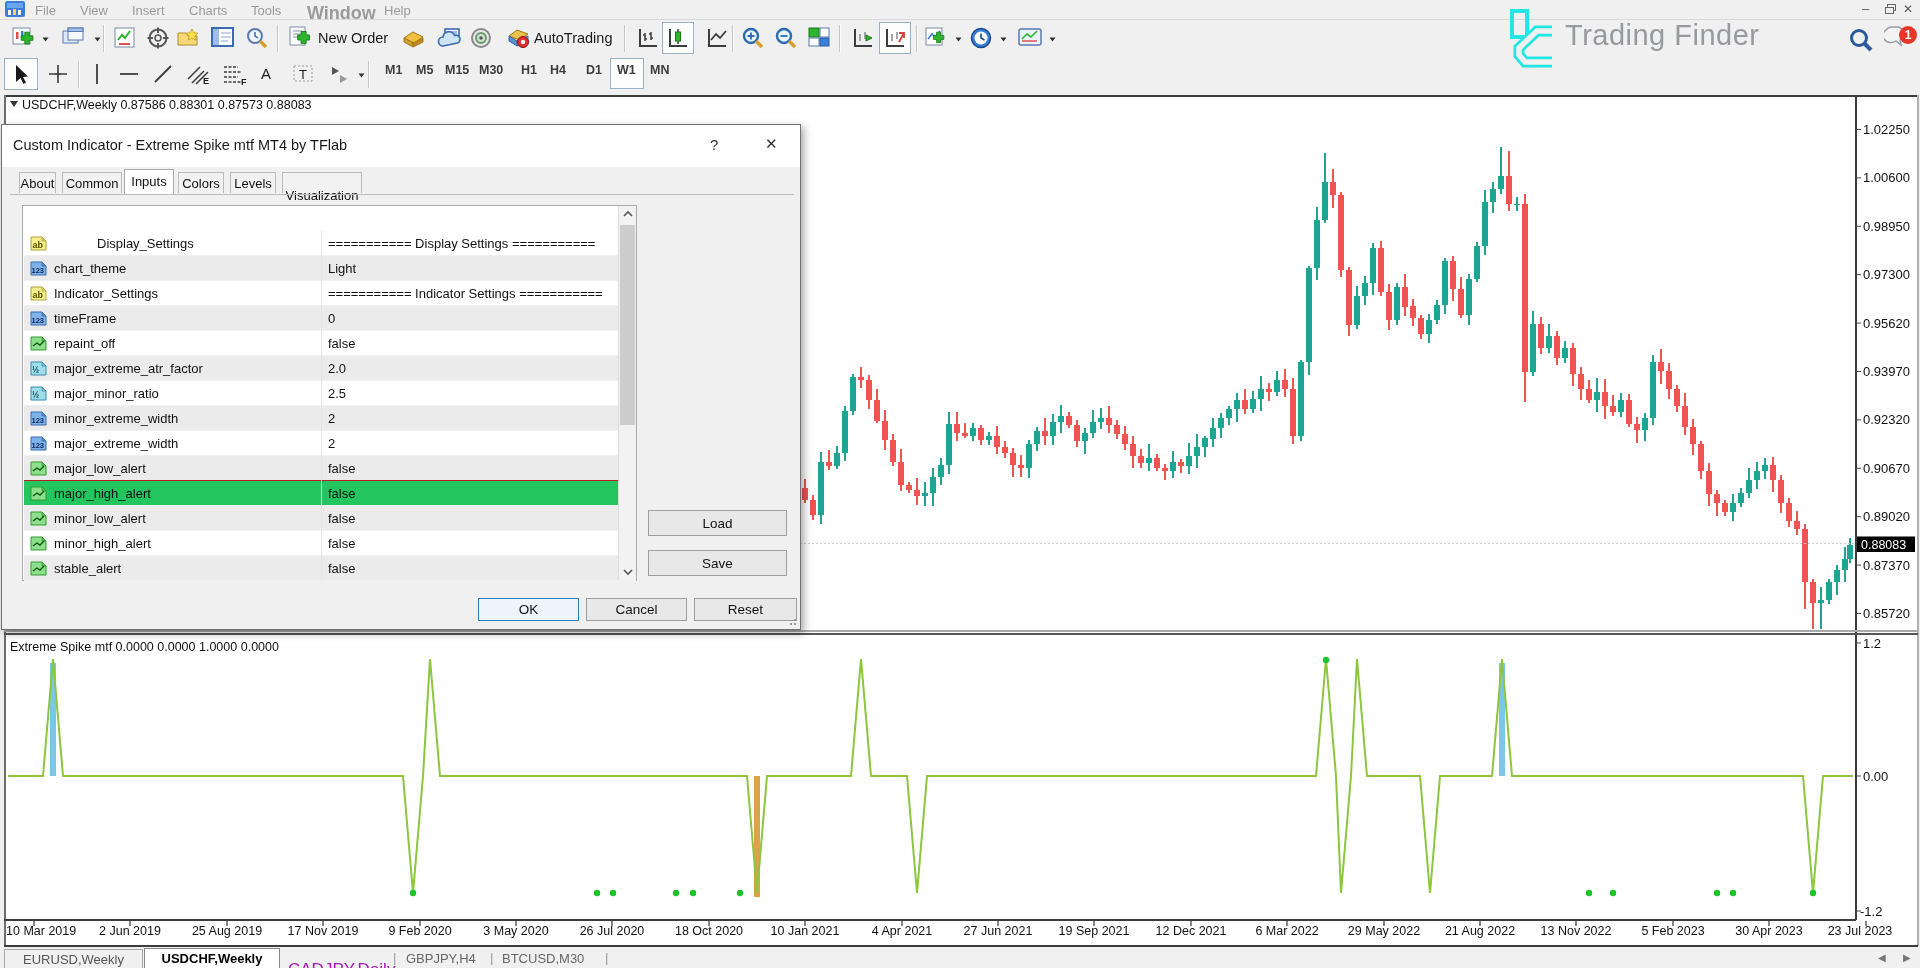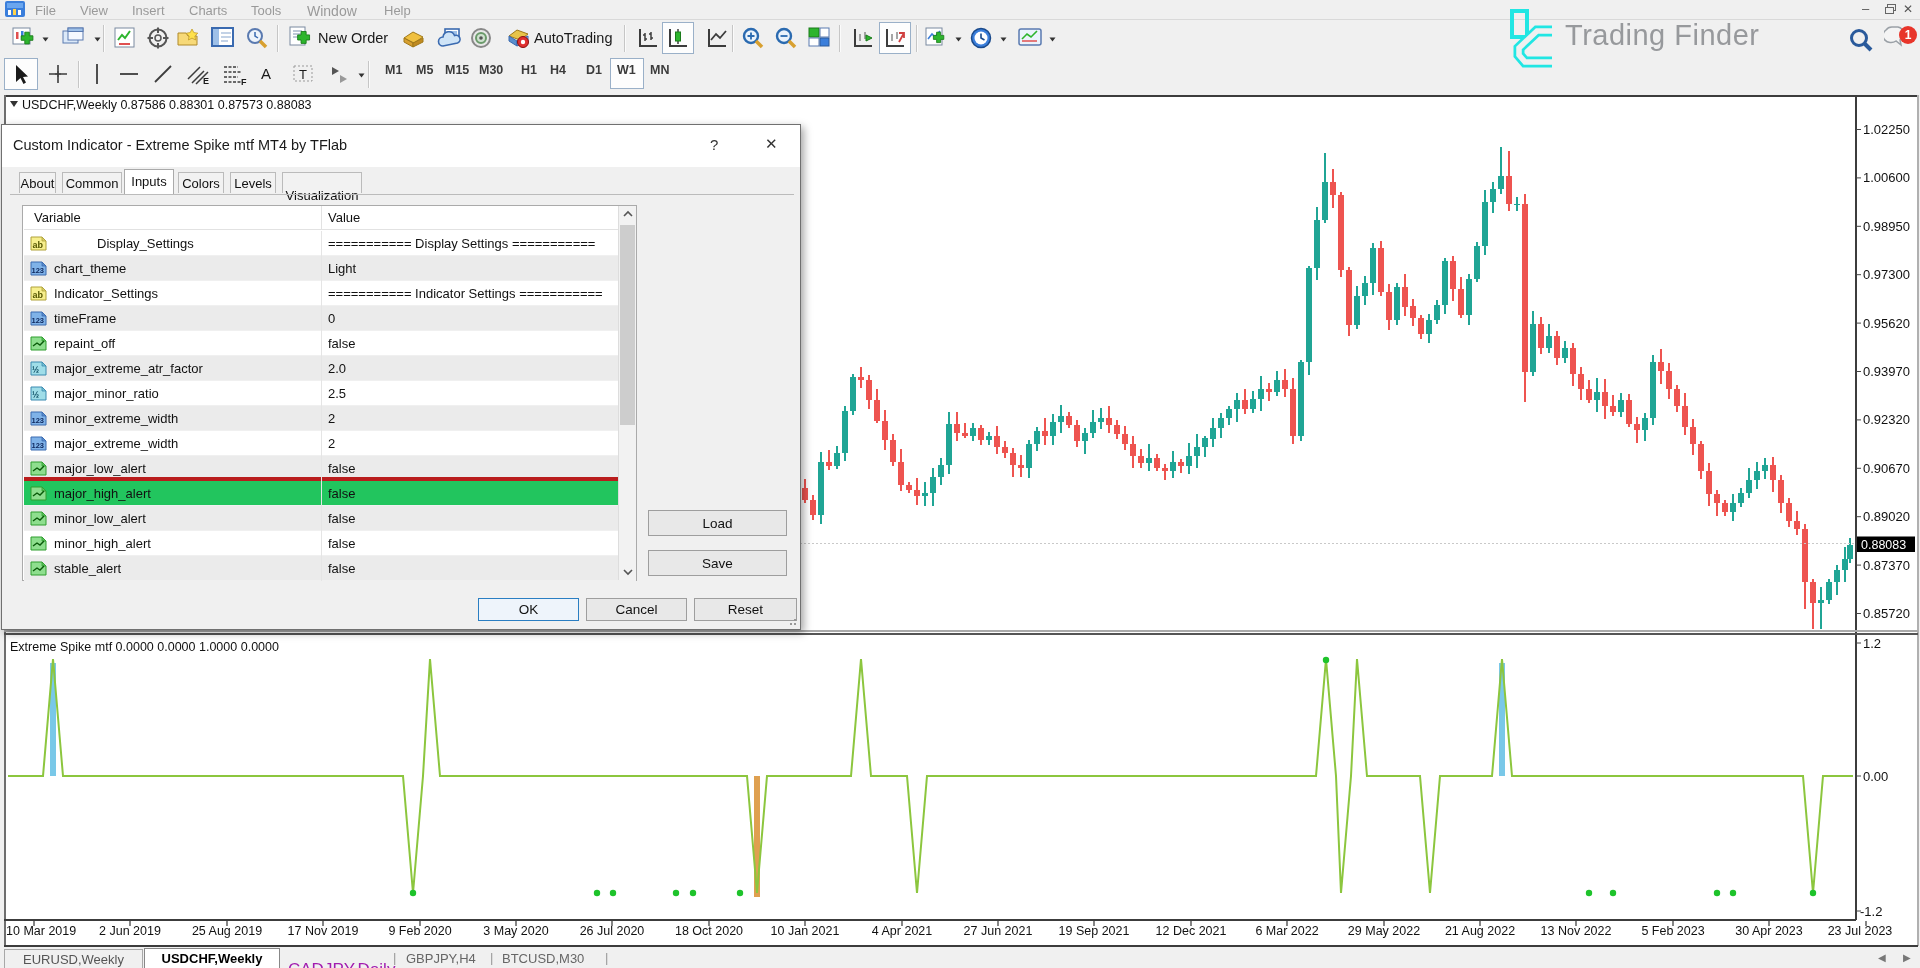--- a/index.html
+++ b/index.html
@@ -18,21 +18,21 @@
     <rect x="2" y="2" width="16" height="5" fill="#6aa6ef"></rect>
     <rect x="3" y="9" width="3" height="5" fill="#fff"></rect>
     <rect x="8" y="8" width="3" height="6" fill="#ffd24a"></rect>
     <rect x="13" y="9" width="3" height="5" fill="#fff"></rect>
   </svg>
   <span style="position:absolute;left:35px;top:3px;font-size:13px;color:#9a9a9a;">File</span>
     <span style="position:absolute;left:80px;top:3px;font-size:13px;color:#9a9a9a;">View</span>
     <span style="position:absolute;left:132px;top:3px;font-size:13px;color:#9a9a9a;">Insert</span>
     <span style="position:absolute;left:189px;top:3px;font-size:13px;color:#9a9a9a;">Charts</span>
     <span style="position:absolute;left:251px;top:3px;font-size:13px;color:#9a9a9a;">Tools</span>
-    <span style="position:absolute;left:307px;top:3px;font-size:14px;color:#9a9a9a;">Window</span>
+    <span style="position:absolute;left:307px;top:3px;font-size:18px;color:#9a9a9a;font-weight:bold;">Window</span>
     <span style="position:absolute;left:384px;top:3px;font-size:13px;color:#9a9a9a;">Help</span>
   <span style="position:absolute;left:1862px;top:1px;font-size:13px;color:#555;">–</span>
   <svg class="abs" style="left:1885px;top:4px;" width="11" height="10" viewBox="0 0 11 10">
     <rect x="2.5" y="0.5" width="8" height="6" fill="none" stroke="#666"></rect>
     <rect x="0.5" y="3.5" width="8" height="6" fill="#f0f0f0" stroke="#666"></rect>
   </svg>
   <span style="position:absolute;left:1903px;top:2px;font-size:12px;color:#555;">✕</span>
 </div>
 <div class="abs" style="left:0;top:0;width:1920px;height:93px;">
     <div style="position:absolute;left:12px;top:27px;width:24px;height:22px;">
@@ -692,25 +692,20 @@
   <div style="position:absolute;left:0;top:47px;width:100%;height:27px;">
       <div style="position:absolute;left:17px;top:0px;width:37px;height:21px;background:#f2f2f2;border:1px solid #bbb;border-bottom:none;text-align:center;font-size:13px;color:#111;padding-top:3px;box-sizing:border-box;">About</div>
       <div style="position:absolute;left:60px;top:0px;width:60px;height:21px;background:#f2f2f2;border:1px solid #bbb;border-bottom:none;text-align:center;font-size:13px;color:#111;padding-top:3px;box-sizing:border-box;">Common</div>
       <div style="position:absolute;left:122px;top:-3px;width:50px;height:25px;background:#fff;border:1px solid #aaa;border-bottom:none;z-index:3;text-align:center;font-size:13px;color:#111;padding-top:4px;">Inputs</div>
       <div style="position:absolute;left:176px;top:0px;width:46px;height:21px;background:#f2f2f2;border:1px solid #bbb;border-bottom:none;text-align:center;font-size:13px;color:#111;padding-top:3px;box-sizing:border-box;">Colors</div>
       <div style="position:absolute;left:228px;top:0px;width:46px;height:21px;background:#f2f2f2;border:1px solid #bbb;border-bottom:none;text-align:center;font-size:13px;color:#111;padding-top:3px;box-sizing:border-box;">Levels</div>
       <div style="position:absolute;left:280px;top:0px;width:80px;height:21px;background:#f2f2f2;border:1px solid #bbb;border-bottom:none;text-align:center;font-size:13px;color:#111;padding-top:15px;box-sizing:border-box;">Visualization</div>
       <div style="position:absolute;left:8px;top:22px;width:784px;height:1px;background:#bbb;z-index:1;"></div>
     </div>
   <div style="position:absolute;left:20px;top:80px;width:615px;height:376px;background:#fff;border:1px solid #aaa;">
-    <div style="position:absolute;left:1px;top:0;width:612px;height:24px;background:#fff;border-bottom:1px solid #e2e2e2;">
-      <span style="position:absolute;left:10px;top:4px;font-size:13px;color:#111;">Variable</span>
-      <span style="position:absolute;left:304px;top:4px;font-size:13px;color:#111;">Value</span>
-      <span style="position:absolute;left:297px;top:0px;width:1px;height:24px;background:#e2e2e2;"></span>
-    </div>
     <div style="position:absolute;left:1px;top:25px;width:612px;height:350px;overflow:hidden;">
         <div style="position:absolute;left:0px;top:0px;width:612px;height:25px;background:#ffffff;border-bottom:1px solid #f0f0f0;">
           <span style="position:absolute;left:6px;top:5px;"><svg width="17" height="15" viewBox="0 0 17 15">
               <path d="M1 1 h11 l4 4 v9 h-15 z" fill="#f7ef8e" stroke="#b0a23a" stroke-width="1"></path>
               <path d="M12 1 l4 4 h-4 z" fill="#d8cd6a" stroke="#b0a23a" stroke-width="0.8"></path>
               <text x="2.5" y="11.5" font-size="9" font-weight="bold" fill="#555500">ab</text>
             </svg></span>
           <span style="position:absolute;left:30px;top:5px;font-size:13px;color:#111;margin-left:43px;">Display_Settings</span>
           <span style="position:absolute;left:304px;top:5px;font-size:13px;color:#111;">=========== Display Settings ===========</span>
         </div>
@@ -779,21 +774,21 @@
         </div>
         <div style="position:absolute;left:0px;top:200px;width:612px;height:25px;background:#ffffff;border-bottom:1px solid #f0f0f0;">
           <span style="position:absolute;left:6px;top:5px;"><svg width="17" height="15" viewBox="0 0 17 15">
               <path d="M1 1 h11 l4 4 v9 h-15 z" fill="#7fb2e8" stroke="#3a6ab0" stroke-width="1"></path>
               <path d="M12 1 l4 4 h-4 z" fill="#5a8ecd" stroke="#3a6ab0" stroke-width="0.8"></path>
               <text x="1.5" y="11.5" font-size="7.5" font-weight="bold" fill="#102a60">123</text>
             </svg></span>
           <span style="position:absolute;left:30px;top:5px;font-size:13px;color:#111;">major_extreme_width</span>
           <span style="position:absolute;left:304px;top:5px;font-size:13px;color:#111;">2</span>
         </div>
-        <div style="position:absolute;left:0px;top:225px;width:612px;height:25px;background:#ebebeb;border-bottom:4px solid #b91c1c;">
+        <div style="position:absolute;left:0px;top:225px;width:612px;height:25px;background:#ebebeb;border-bottom:1px solid #b91c1c;">
           <span style="position:absolute;left:6px;top:5px;"><svg width="17" height="15" viewBox="0 0 17 15">
               <path d="M1 1 h11 l4 4 v9 h-15 z" fill="#8ede8e" stroke="#2e9e2e" stroke-width="1"></path>
               <path d="M12 1 l4 4 h-4 z" fill="#5ec45e" stroke="#2e9e2e" stroke-width="0.8"></path>
               <path d="M3 10 l4 -3 3 2 4 -4" fill="none" stroke="#0a5a0a" stroke-width="1.4"></path>
             </svg></span>
           <span style="position:absolute;left:30px;top:5px;font-size:13px;color:#111;">major_low_alert</span>
           <span style="position:absolute;left:304px;top:5px;font-size:13px;color:#111;">false</span>
         </div>
         <div style="position:absolute;left:0px;top:250px;width:612px;height:25px;background:#22c55e;border-bottom:1px solid #f0f0f0;">
           <span style="position:absolute;left:6px;top:5px;"><svg width="17" height="15" viewBox="0 0 17 15">

